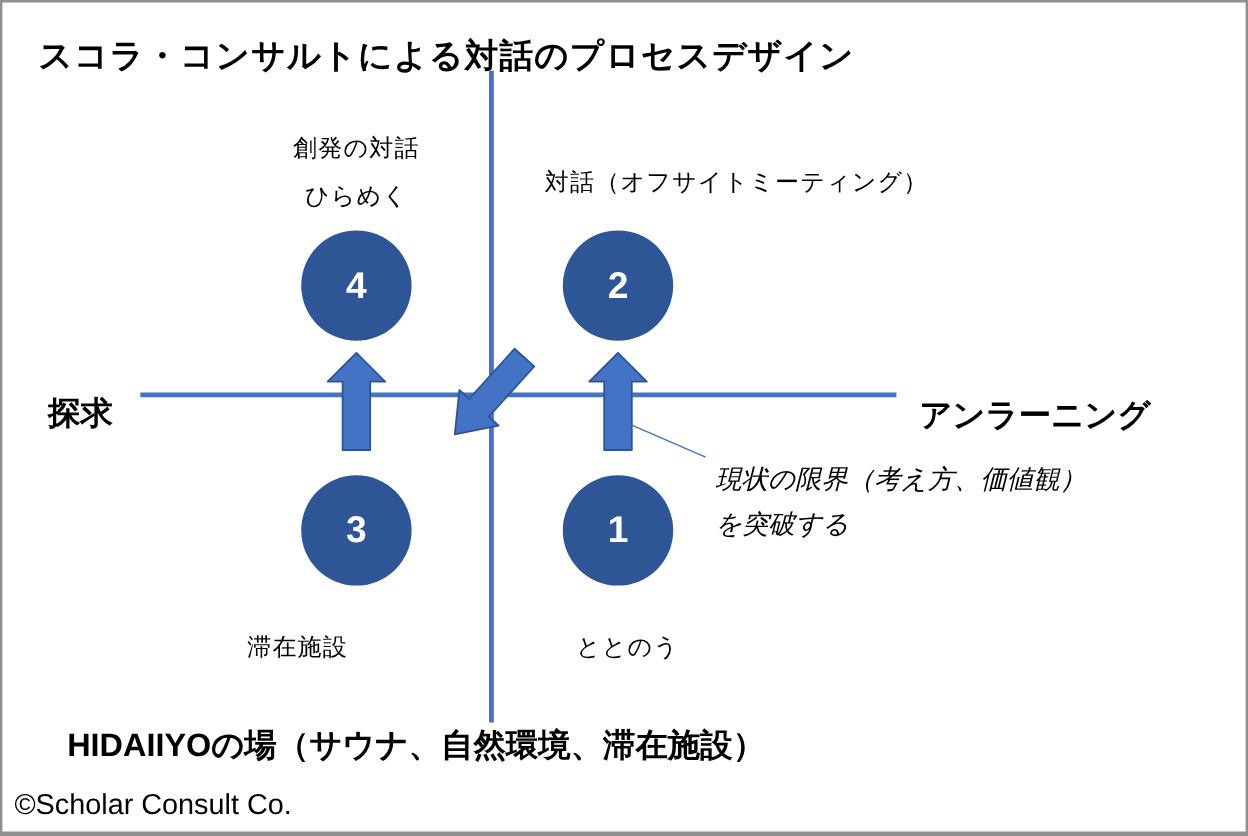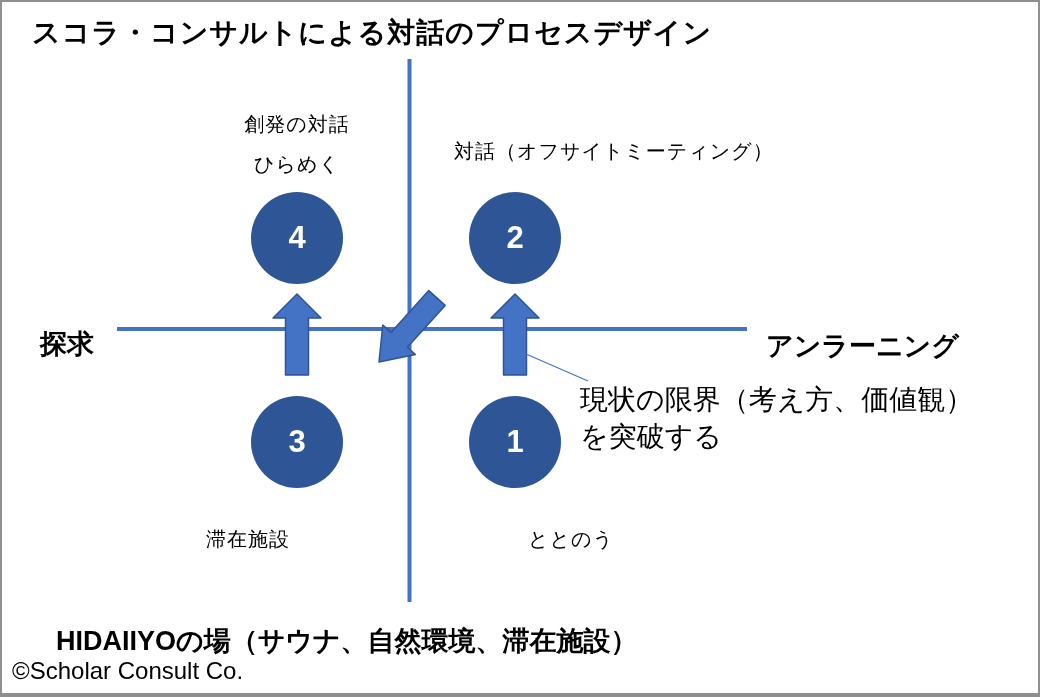--- a/index.html
+++ b/index.html
@@ -21,21 +21,21 @@
     width:1040px;
     height:697px;
     background:#ffffff;
     border:2px solid var(--border);
     border-bottom-width:4px;
     overflow:hidden;
     color:var(--text);
   }
   .abs{position:absolute;}
   .diagram-title{
-    left:30px; top:12px;
+    left:30px; top:26px;
     font-size:28px;
     font-weight:bold;
     letter-spacing:1px;
     white-space:nowrap;
   }
   .axis-label{
     font-size:27px;
     font-weight:bold;
     white-space:nowrap;
     margin-top:16px;
@@ -49,45 +49,46 @@
     letter-spacing:1px;
   }
   .qlabel.top-left{
     left:170px; top:102px;
     width:250px;
     text-align:center;
     line-height:40px;
   }
   .qlabel.top-right{left:452px; top:136px;}
   .qlabel.bottom-left{left:204px; top:524px;}
-  .qlabel.bottom-right{left:478px; top:524px;margin-left:48px;}
+  .qlabel.bottom-right{left:478px; top:524px;}
   .annotation{
-    left:578px; top:379px;
-    font-size:28px;
+    left:594px; top:379px;
+    font-size:22px;
     line-height:37px;
     font-weight:400;
     white-space:nowrap;
+    font-style:italic;
   }
   .step-circle{
     width:92px; height:92px;
     border-radius:50%;
     background:var(--circle-fill);
     display:flex;
     align-items:center;
     justify-content:center;
     color:var(--circle-number);
     font-size:31px;
     font-weight:bold;
   }
   .step-circle.tl{left:249px; top:190px;}
   .step-circle.tr{left:467px; top:190px;}
   .step-circle.bl{left:249px; top:394px;}
   .step-circle.br{left:467px; top:394px;}
   .bottom-label{
-    left:54px; top:621px;
+    left:54px; top:601px;
     font-size:27px;
     font-weight:bold;
     white-space:nowrap;
   }
   .copyright{
     left:10px; top:655px;
     font-size:24px;
     font-weight:400;
     white-space:nowrap;
   }

